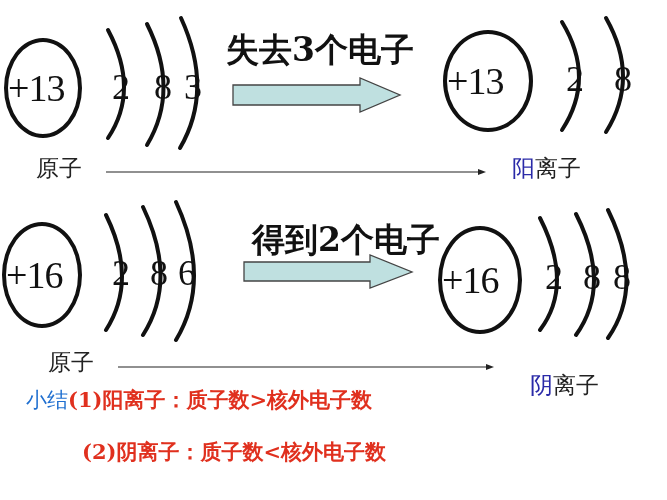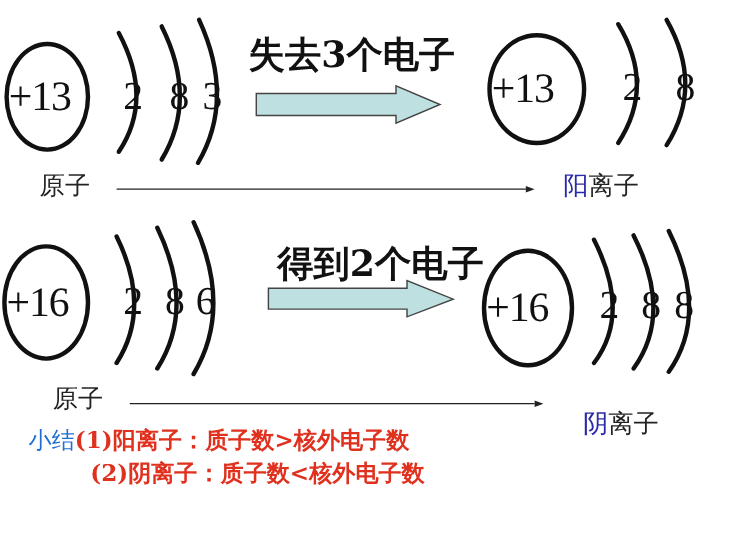--- a/index.html
+++ b/index.html
@@ -84,15 +84,15 @@
 <span class="shell-num" style="left:613px; top:256px;">8</span>
 
 <span class="label" style="left:48px; top:347px;">原子</span>
 <span class="label" style="left:502px; top:370px;margin-left:28px;">
   <span class="blue">阴</span><span>离子</span>
 </span>
 
 <div class="summary" style="left:26px; top:386px;">
   <span class="lead">小结</span><span>(1)阳离子：质子数&gt;核外电子数</span>
 </div>
-<div class="summary" style="left:82px; top:416px;">
+<div class="summary" style="left:82px; top:438px;">
   <span>(2)阴离子：质子数&lt;核外电子数</span>
 </div>
 
 </body></html>

